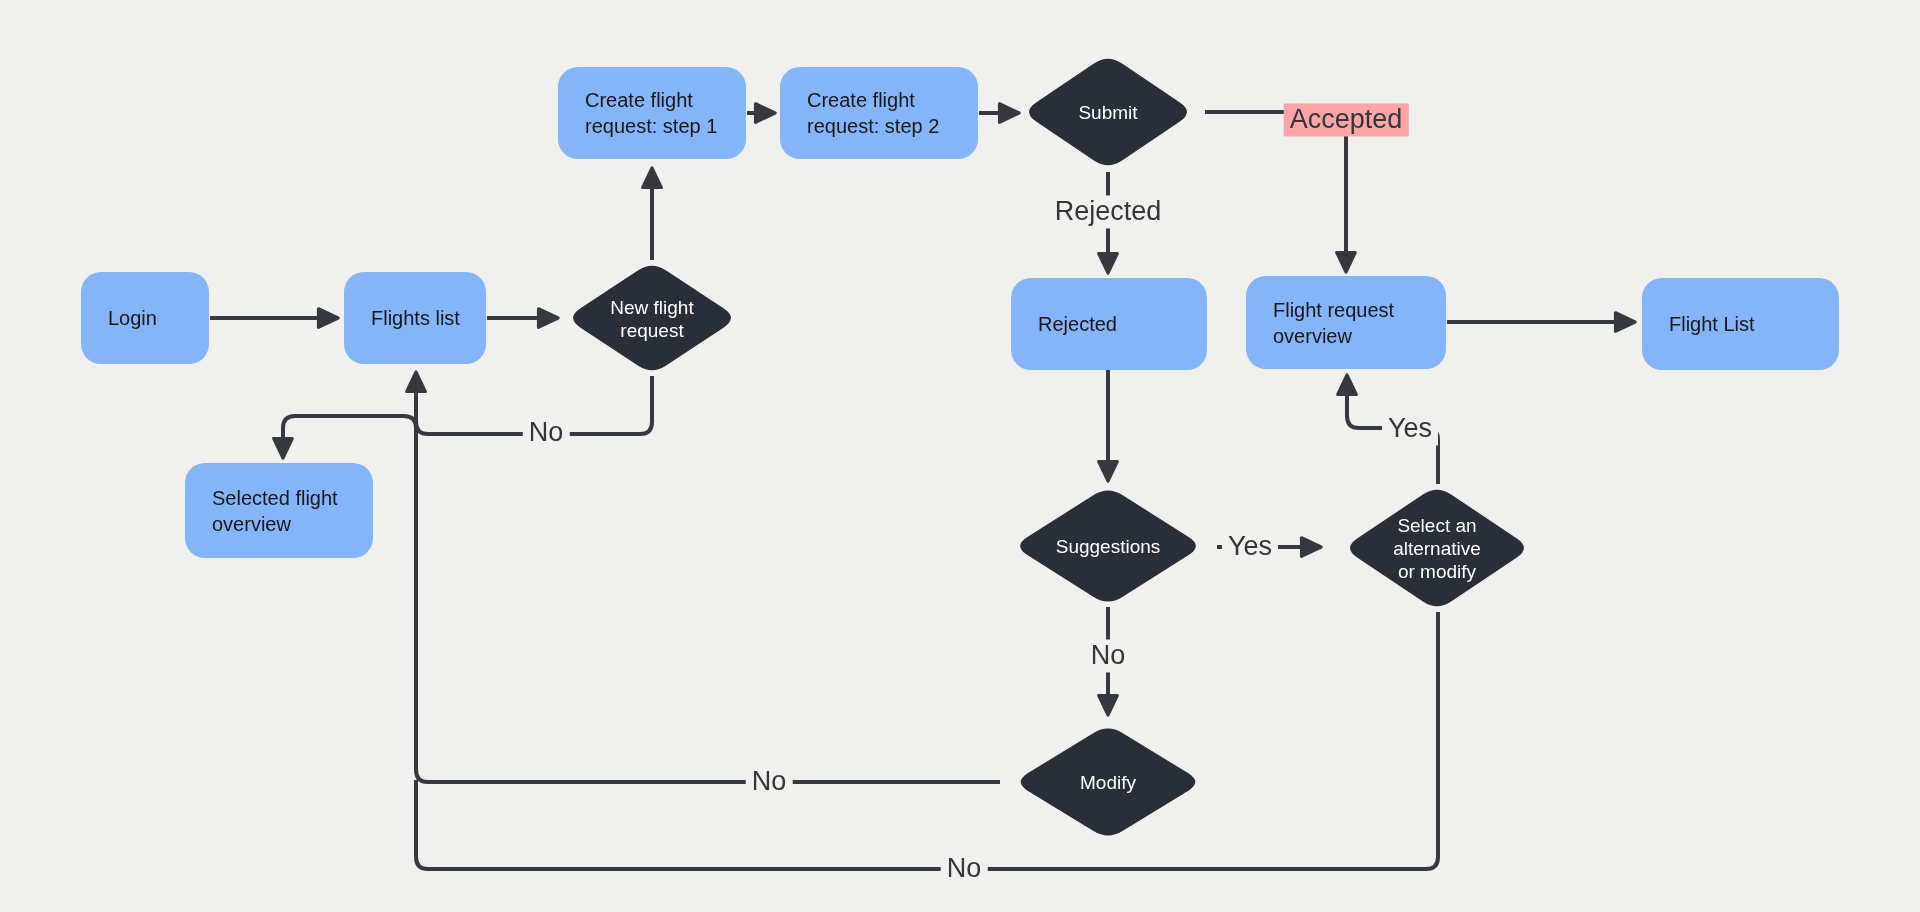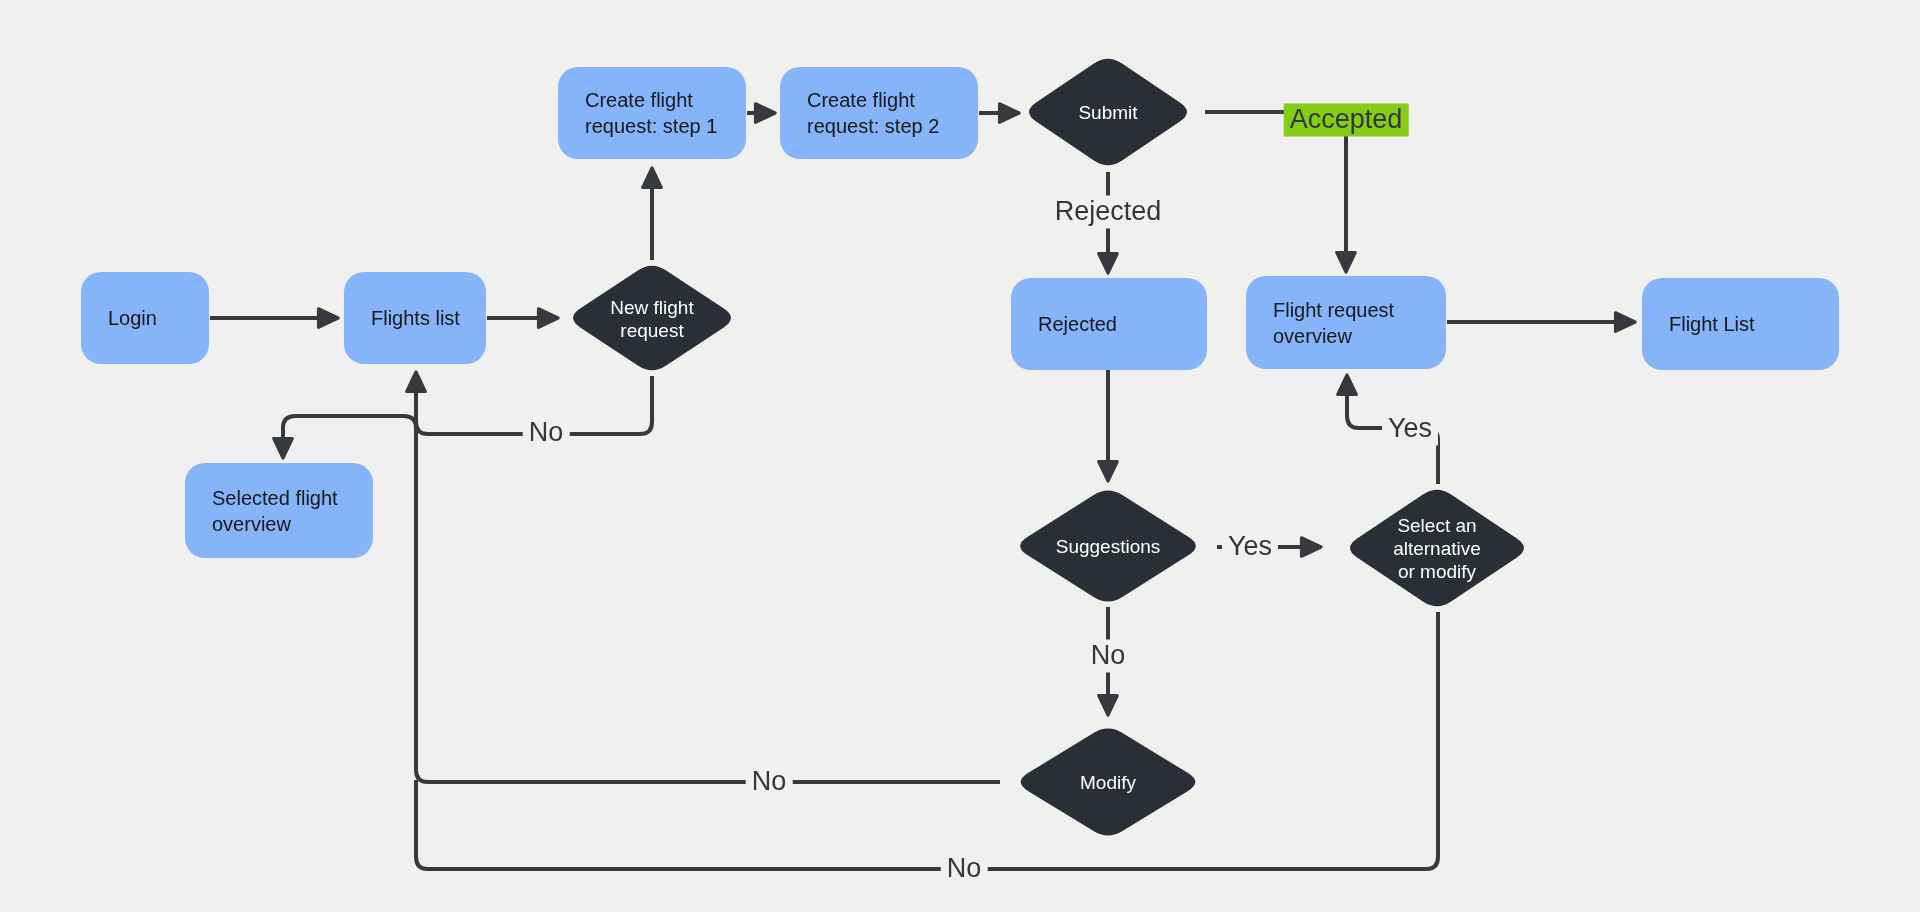--- a/index.html
+++ b/index.html
@@ -68,21 +68,21 @@
         <text font-size="20" fill="#15181d" dominant-baseline="central" text-anchor="start" class="node-text"><tspan x="212" y="497.5">Selected flight</tspan><tspan x="212" y="523.5">overview</tspan></text>
         <path d="M1122.3733113515266 495.0778808535957 L1188.6266886484734 536.9221191464043 Q1203 546 1188.6266886484734 555.0778808535957 L1122.3733113515266 596.9221191464043 Q1108 606 1093.6266886484734 596.9221191464043 L1027.3733113515266 555.0778808535957 Q1013 546 1027.3733113515266 536.9221191464043 L1093.6266886484734 495.0778808535957 Q1108 486 1122.3733113515266 495.0778808535957 Z" fill="#2a2e36"></path>
         <text font-size="19" fill="#ffffff" dominant-baseline="central" text-anchor="middle" class="node-text"><tspan x="1108" y="546">Suggestions</tspan></text>
         <path d="M1451.121700078952 494.46454366993595 L1516.878299921048 538.535456330064 Q1531 548 1516.878299921048 557.464543669936 L1451.121700078952 601.535456330064 Q1437 611 1422.878299921048 601.535456330064 L1357.121700078952 557.464543669936 Q1343 548 1357.121700078952 538.535456330064 L1422.878299921048 494.46454366993595 Q1437 485 1451.121700078952 494.46454366993595 Z" fill="#2a2e36"></path>
         <text font-size="19" fill="#ffffff" dominant-baseline="central" text-anchor="middle" class="node-text"><tspan x="1437" y="525">Select an</tspan><tspan x="1437" y="548">alternative</tspan><tspan x="1437" y="571">or modify</tspan></text>
         <path d="M1122.4887096654566 732.8925413819733 L1188.0112903345434 773.1074586180267 Q1202.5 782 1188.0112903345434 790.8925413819733 L1122.4887096654566 831.1074586180267 Q1108 840 1093.5112903345434 831.1074586180267 L1027.9887096654566 790.8925413819733 Q1013.5 782 1027.9887096654566 773.1074586180267 L1093.5112903345434 732.8925413819733 Q1108 724 1122.4887096654566 732.8925413819733 Z" fill="#2a2e36"></path>
         <text font-size="19" fill="#ffffff" dominant-baseline="central" text-anchor="middle" class="node-text"><tspan x="1108" y="782">Modify</tspan></text>
       </g>
   </svg>
   <div id="labels">
-      <div class="edge-label" style="left: 1346px; top: 120px; background: #84cc16; color: rgb(51, 54, 59);">Accepted</div>
+      <div class="edge-label" style="left: 1346px; top: 120px; background: #fca5a5; color: rgb(51, 54, 59);">Accepted</div>
       <div class="edge-label" style="left: 1108px; top: 212px; background: rgb(240, 240, 239); color: rgb(51, 54, 59);">Rejected</div>
       <div class="edge-label" style="left: 1250px; top: 547px; background: rgb(240, 240, 239); color: rgb(51, 54, 59);">Yes</div>
       <div class="edge-label" style="left: 1108px; top: 656px; background: rgb(240, 240, 239); color: rgb(51, 54, 59);">No</div>
       <div class="edge-label" style="left: 1410px; top: 429px; background: rgb(240, 240, 239); color: rgb(51, 54, 59);">Yes</div>
       <div class="edge-label" style="left: 546px; top: 433px; background: rgb(240, 240, 239); color: rgb(51, 54, 59);">No</div>
       <div class="edge-label" style="left: 769px; top: 782px; background: rgb(240, 240, 239); color: rgb(51, 54, 59);">No</div>
       <div class="edge-label" style="left: 964px; top: 869px; background: rgb(240, 240, 239); color: rgb(51, 54, 59);">No</div>
     </div>
 </div>
 

